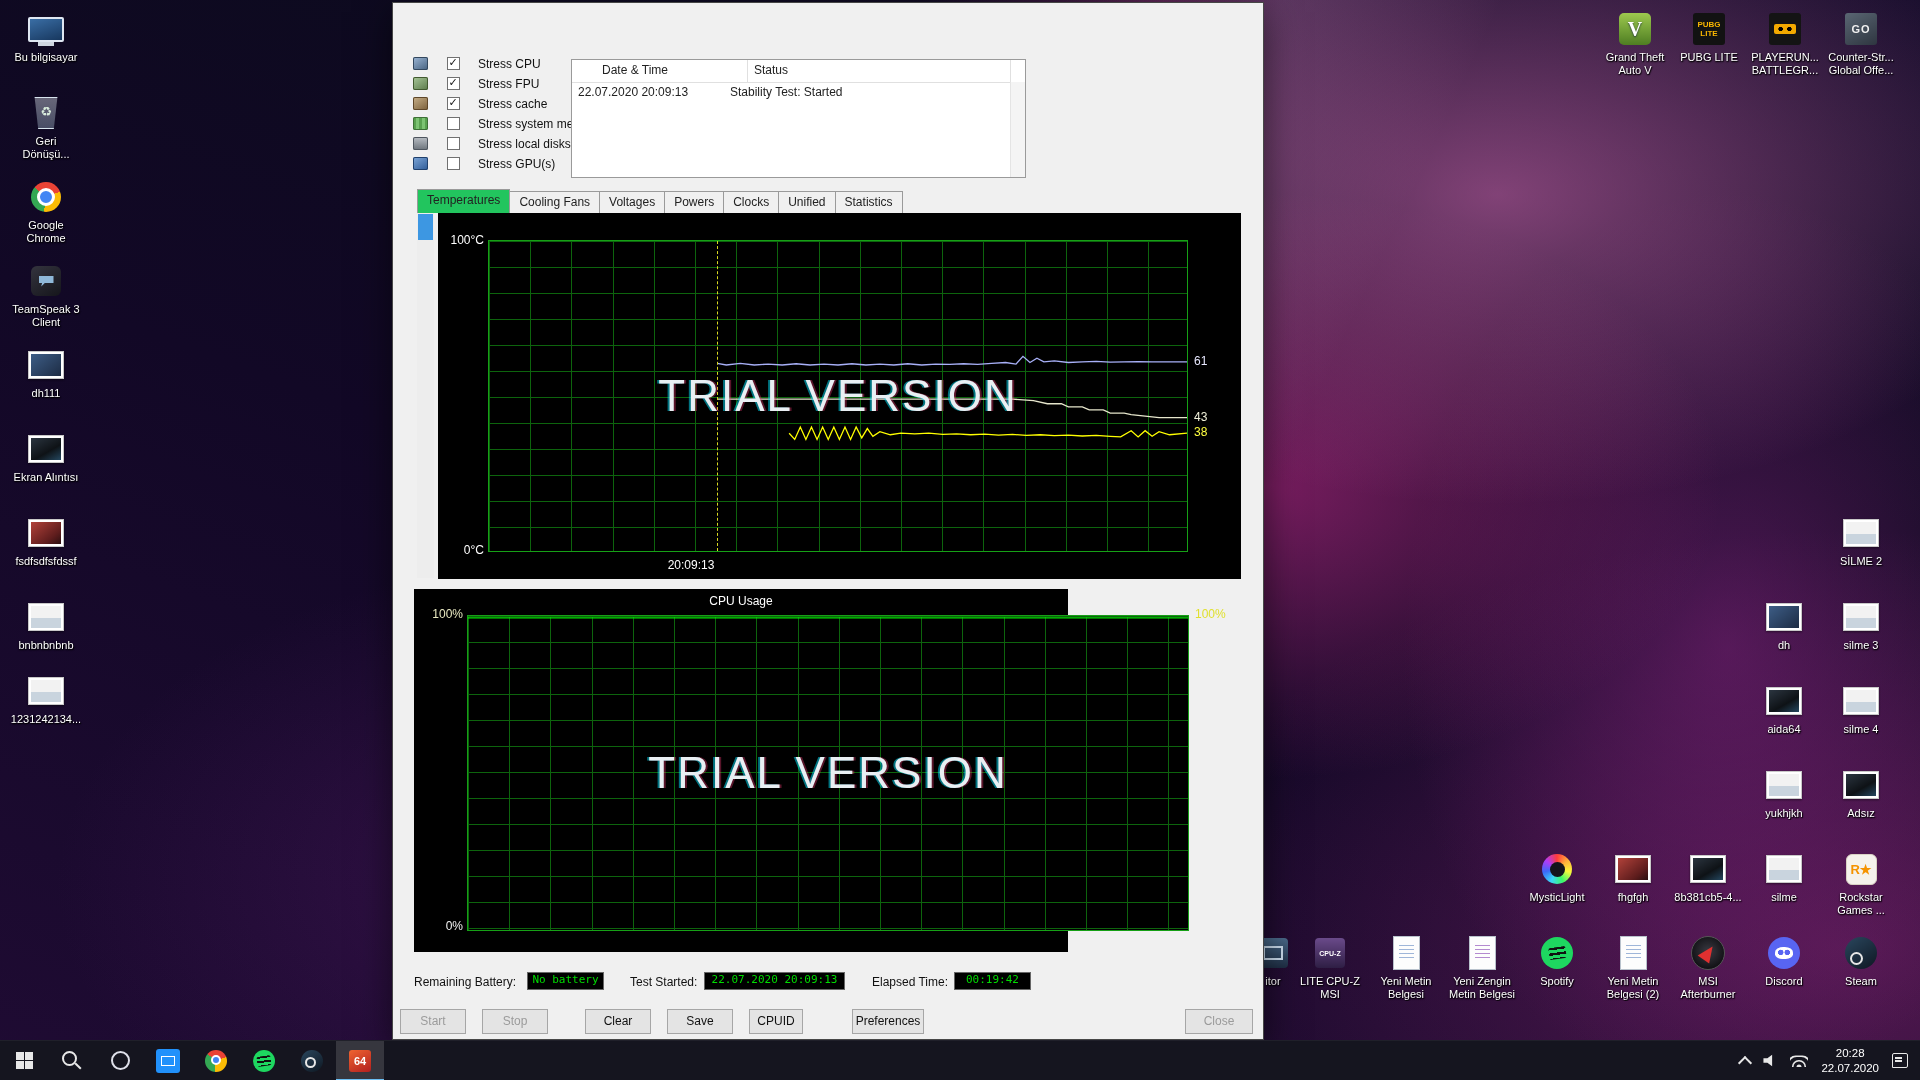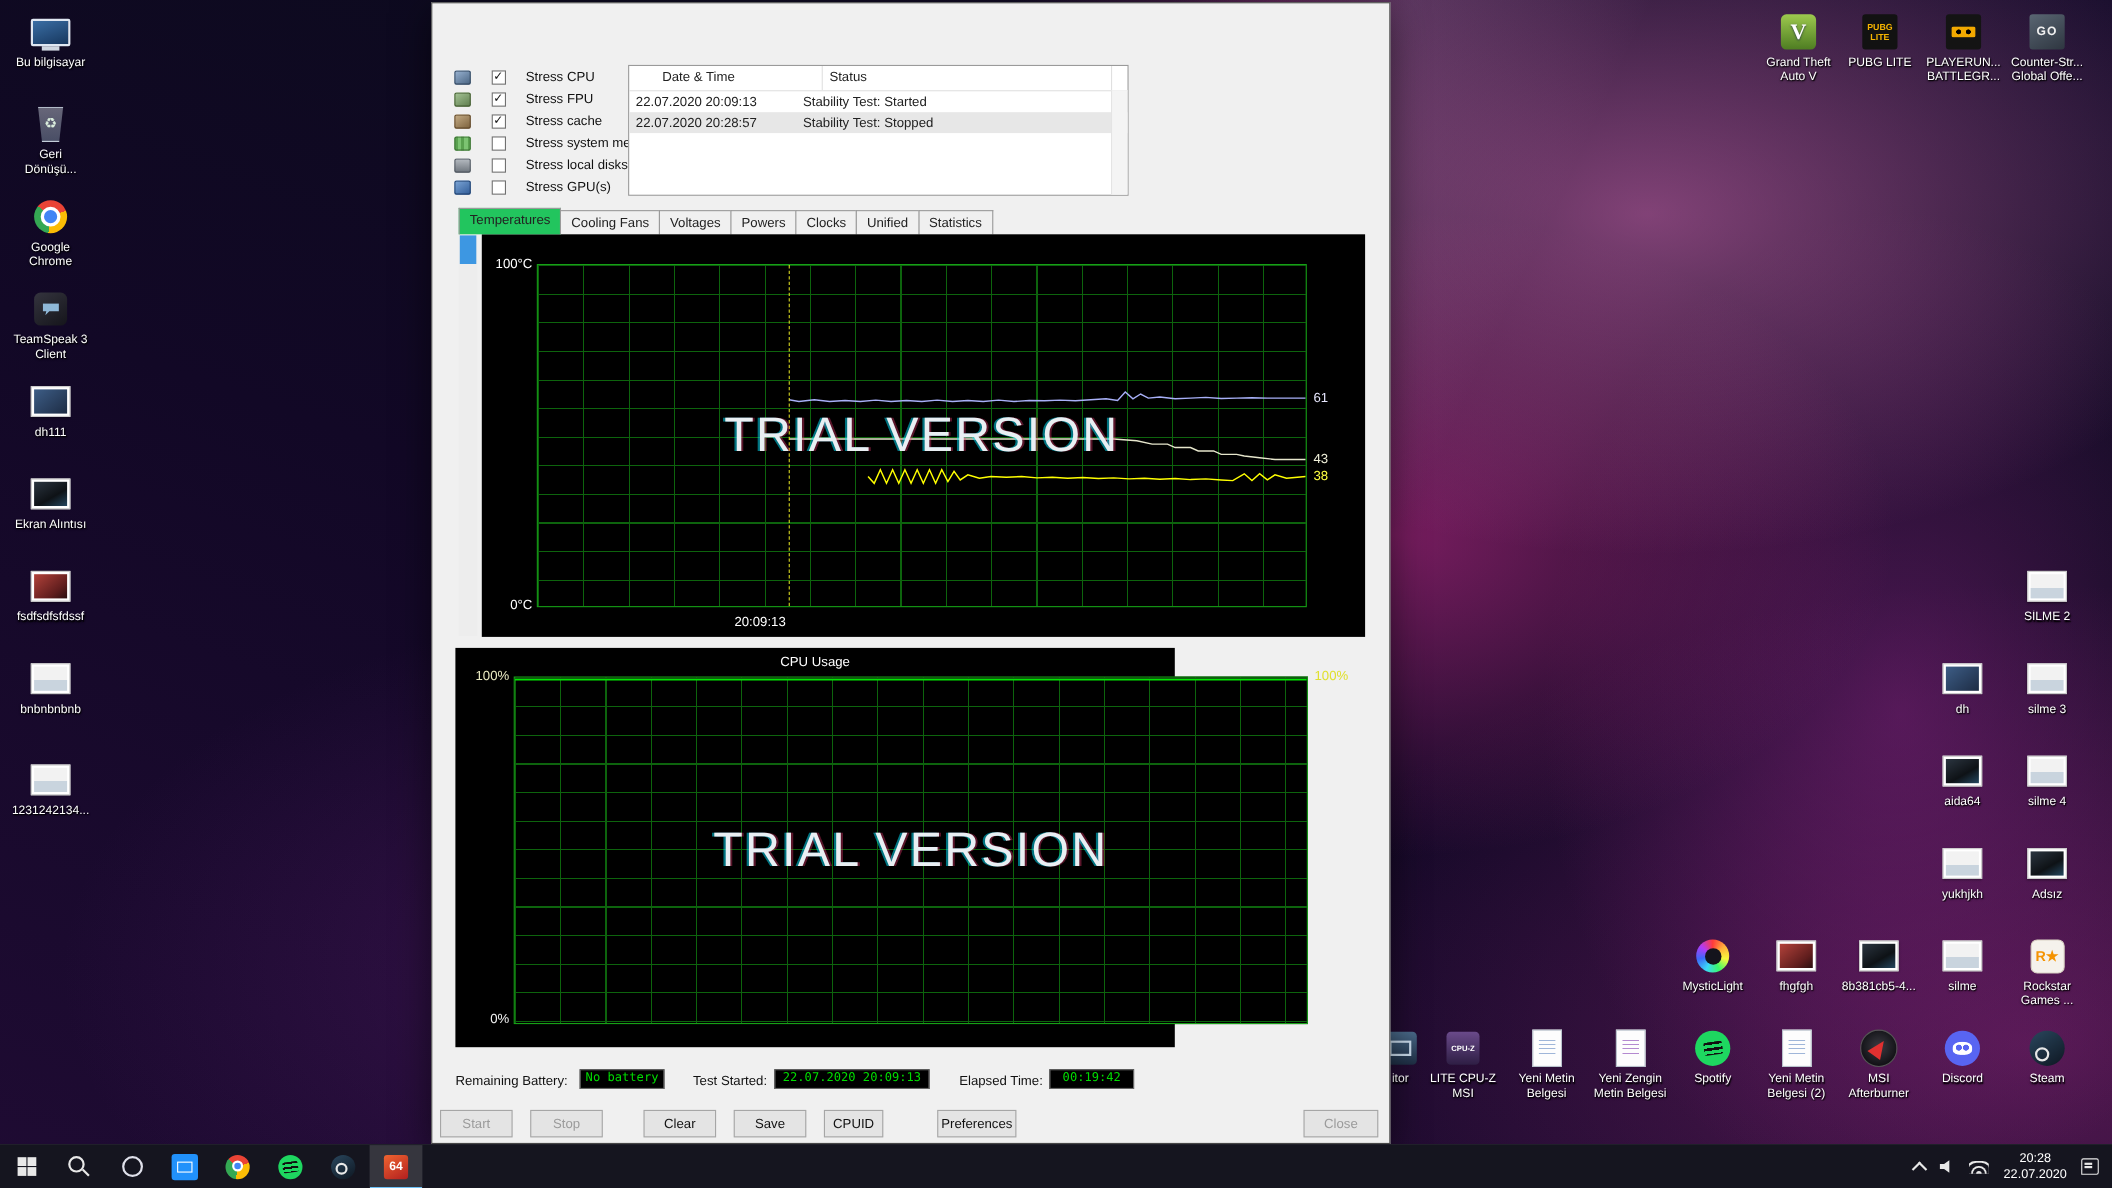--- a/index.html
+++ b/index.html
@@ -73,21 +73,21 @@
   .flame{width:16px;height:16px;margin-left:9px;flex:none;}
   .tctls{margin-left:auto;display:flex;height:100%;}
   .tctl{width:45px;height:32px;display:flex;align-items:center;justify-content:center;}
   .g-min{width:11px;height:1.4px;background:#111;}
   .g-max{width:10px;height:9px;border:1.2px solid #111;}
   .g-close{position:relative;width:12px;height:12px;}
   .g-close::before,.g-close::after{content:"";position:absolute;left:0;top:5.4px;width:12px;height:1.3px;background:#111;}
   .g-close::before{transform:rotate(45deg);} .g-close::after{transform:rotate(-45deg);}
   
   .stress{position:absolute;left:20px;top:54px;}
-  .srow{display:flex;align-items:flex-end;height:20px;gap:18px;}
+  .srow{display:flex;align-items:flex-start;height:20px;gap:18px;}
   .sic{width:15px;height:13px;border-radius:2px;flex:none;margin-right:1px;}
   .sic[data-icon="cpu"]{background:linear-gradient(145deg,#9db7d6,#46617f);box-shadow:inset 0 0 0 1px #33475e;}
   .sic[data-icon="fpu"]{background:linear-gradient(145deg,#a9c89a,#5b7a4a);box-shadow:inset 0 0 0 1px #41592f;}
   .sic[data-icon="cache"]{background:linear-gradient(145deg,#c8b08a,#7a5f3a);box-shadow:inset 0 0 0 1px #5e4629;}
   .sic[data-icon="memory"]{background:linear-gradient(90deg,#59a14f 0 3px,#7cc372 3px 6px,#59a14f 6px 9px,#7cc372 9px 12px,#59a14f 12px);box-shadow:inset 0 0 0 1px #3c6e35;}
   .sic[data-icon="disk"]{background:linear-gradient(#b9bec4,#6c737b);box-shadow:inset 0 0 0 1px #4e555e;}
   .sic[data-icon="gpu"]{background:linear-gradient(145deg,#7fa8d9,#2e5a96);box-shadow:inset 0 0 0 1px #1f3f6b;}
   .cb{width:13px;height:13px;background:#fff;border:1px solid #707070;position:relative;flex:none;box-sizing:border-box;}
   .cb[data-checked="true"]::after{content:"✓";position:absolute;left:0.5px;top:-2.5px;font-size:11px;font-weight:bold;color:#111;}
   .slabel{font-size:12px;color:#111;}
@@ -214,21 +214,21 @@
     <div class="dlabel">Ekran Alıntısı</div>
   </div>
   <div class="dcell" style="left:8px;top:514px">
     <div class="dicon" data-icon="image-red"></div>
     <div class="dlabel">fsdfsdfsfdssf</div>
   </div>
   <div class="dcell" style="left:8px;top:598px">
     <div class="dicon" data-icon="image-light"></div>
     <div class="dlabel">bnbnbnbnb</div>
   </div>
-  <div class="dcell" style="left:8px;top:690px">
+  <div class="dcell" style="left:8px;top:672px">
     <div class="dicon" data-icon="image-light"></div>
     <div class="dlabel">1231242134...</div>
   </div>
 
   <div class="dcell" style="left:1597px;top:10px">
     <div class="dicon" data-icon="gtav"></div>
     <div class="dlabel">Grand Theft
 Auto V</div>
   </div>
   <div class="dcell" style="left:1671px;top:10px">
@@ -373,24 +373,20 @@
 
     <div class="logtable">
       <div class="thead">
         <span class="th c1">Date &amp; Time</span>
         <span class="th c2">Status</span>
         <span class="th c3"></span>
       </div>
       <div class="trow" data-selected="false">
         <span class="td c1">22.07.2020 20:09:13</span>
         <span class="td c2">Stability Test: Started</span>
-      </div>
-      <div class="trow" data-selected="true">
-        <span class="td c1">22.07.2020 20:28:57</span>
-        <span class="td c2">Stability Test: Stopped</span>
       </div>
       <div class="logscroll"></div>
     </div>
 
     <div class="tabs">
       <span class="tab active">Temperatures</span>
       <span class="tab">Cooling Fans</span>
       <span class="tab">Voltages</span>
       <span class="tab">Powers</span>
       <span class="tab">Clocks</span>

